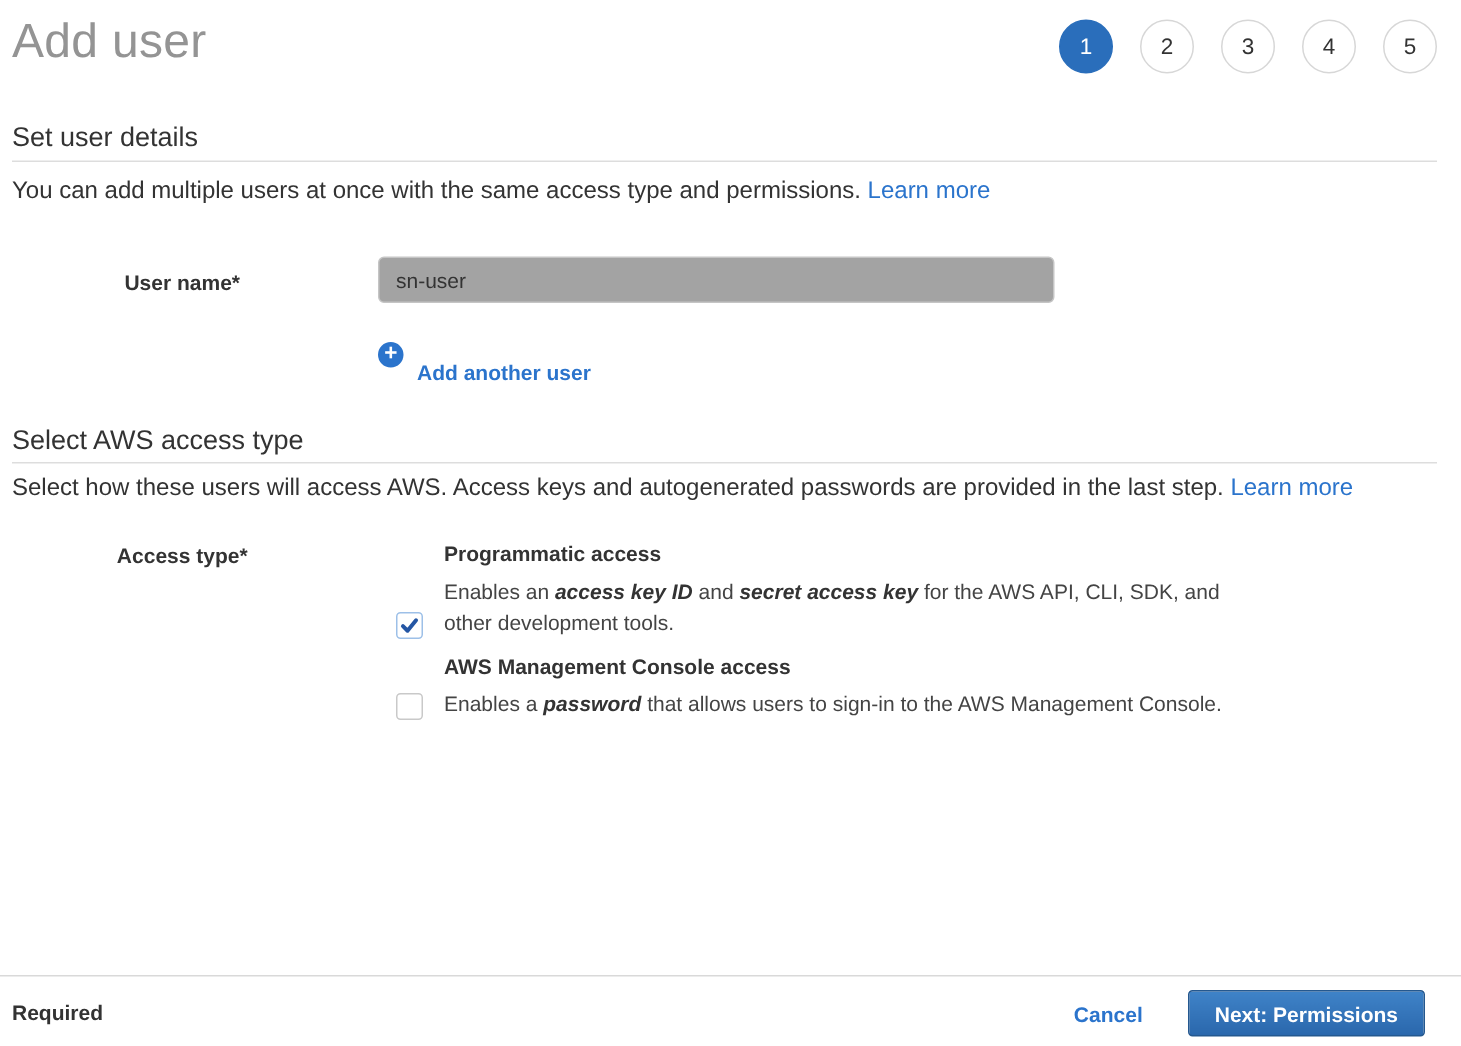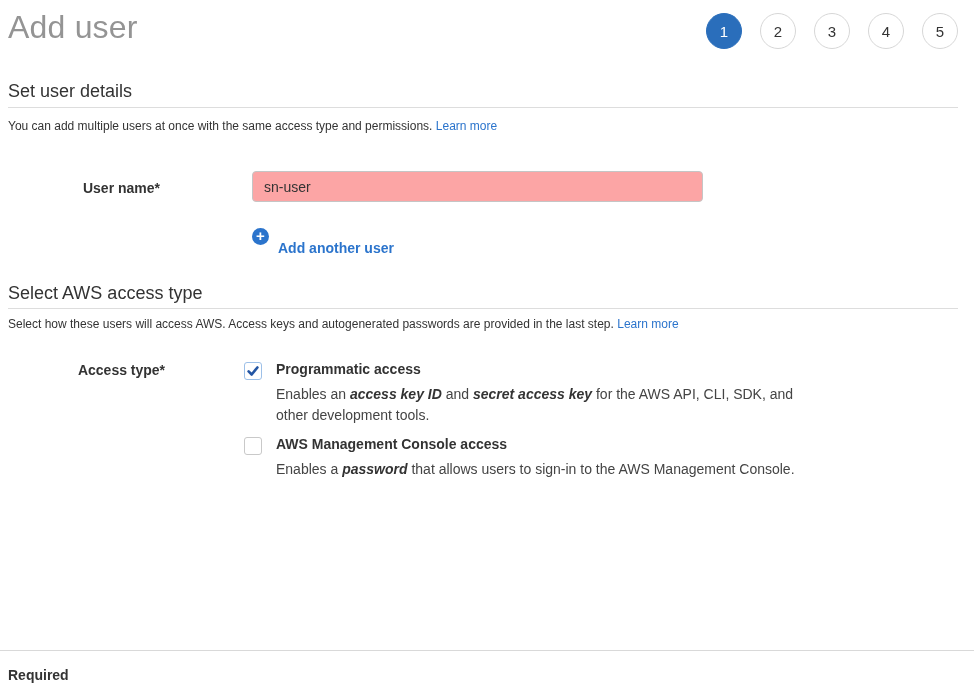--- a/index.html
+++ b/index.html
@@ -15,45 +15,45 @@
   .steps { position:absolute; top:13px; right:16px; display:flex; gap:18px; }
   .step {
     width:36px; height:36px; border-radius:50%;
     display:flex; align-items:center; justify-content:center;
     font-size:15px; color:#333; background:#fff; border:1px solid #d7d7d7;
   }
   .step.active { background:#2a6ebb; border-color:#2a6ebb; color:#fff; }
 
   .section-heading { position:absolute; left:8px; font-size:18px; font-weight:400; color:#333; }
   .divider { position:absolute; left:8px; width:950px; height:1px; background:#ddd; }
-  .section-desc { position:absolute; left:8px; font-size:12px; color:#333; }
+  .section-desc { position:absolute; left:8px; font-size:16px; color:#333; }
   a.link { color:#2b74cc; text-decoration:none; cursor:pointer; }
 
   .field-label {
     position:absolute; left:0; width:243px; text-align:center;
     font-size:14px; font-weight:bold; color:#333;
   }
   .username-input {
     position:absolute; left:252px; top:171px; width:451px; height:31px;
     border:1px solid #c5c5c5; border-radius:4px; padding:0 11px;
     font-size:14px; color:#333; font-family:"Liberation Sans", sans-serif;
-    outline:none; background:#fca5a5;
+    outline:none; background:#a3a3a3;
   }
   .add-another {
     position:absolute; left:252px; top:216px;
     display:flex; align-items:center; gap:9px; cursor:pointer;
   }
   .plus-icon {
     width:17px; height:17px; border-radius:50%; background:#2b74cc;
     color:#fff; font-size:15px; font-weight:bold; line-height:16px;
     display:flex; align-items:center; justify-content:center;
   }
   .add-another-label { font-size:14px; font-weight:bold; color:#2b74cc;margin-top:24px; }
 
-  .option { position:absolute; left:244px; display:flex; align-items:flex-start; }
+  .option { position:absolute; left:264px; display:flex; align-items:flex-end; }
   .checkbox {
     width:18px; height:18px; border-radius:3px; background:#fff;
     border:1px solid #c9c9c9; flex:0 0 auto; margin-top:1px; cursor:pointer;
     display:flex; align-items:center; justify-content:center;
   }
   .checkbox.checked { border-color:#9dc0e8; }
   .option-body { margin-left:14px; width:525px; }
   .option-title { font-size:14px; font-weight:bold; color:#333; cursor:pointer; }
   .option-desc { margin-top:7px; font-size:14px; color:#444; line-height:21px; }
   .option-desc b { color:#333;font-style:italic; }
@@ -120,14 +120,18 @@
   <div class="option" style="top:436px;">
     <span class="checkbox"></span>
     <div class="option-body">
       <div class="option-title">AWS Management Console access</div>
       <div class="option-desc"><span>Enables a </span><b>password</b><span> that allows users to sign-in to the AWS Management Console.</span></div>
     </div>
   </div>
 
   <div class="footer-divider"></div>
   <div class="footer-required">Required</div>
+  <div class="footer-actions">
+    <a class="cancel-link">Cancel</a>
+    <button class="next-button">Next: Permissions</button>
+  </div>
 
 </div>
 
 </body></html>

